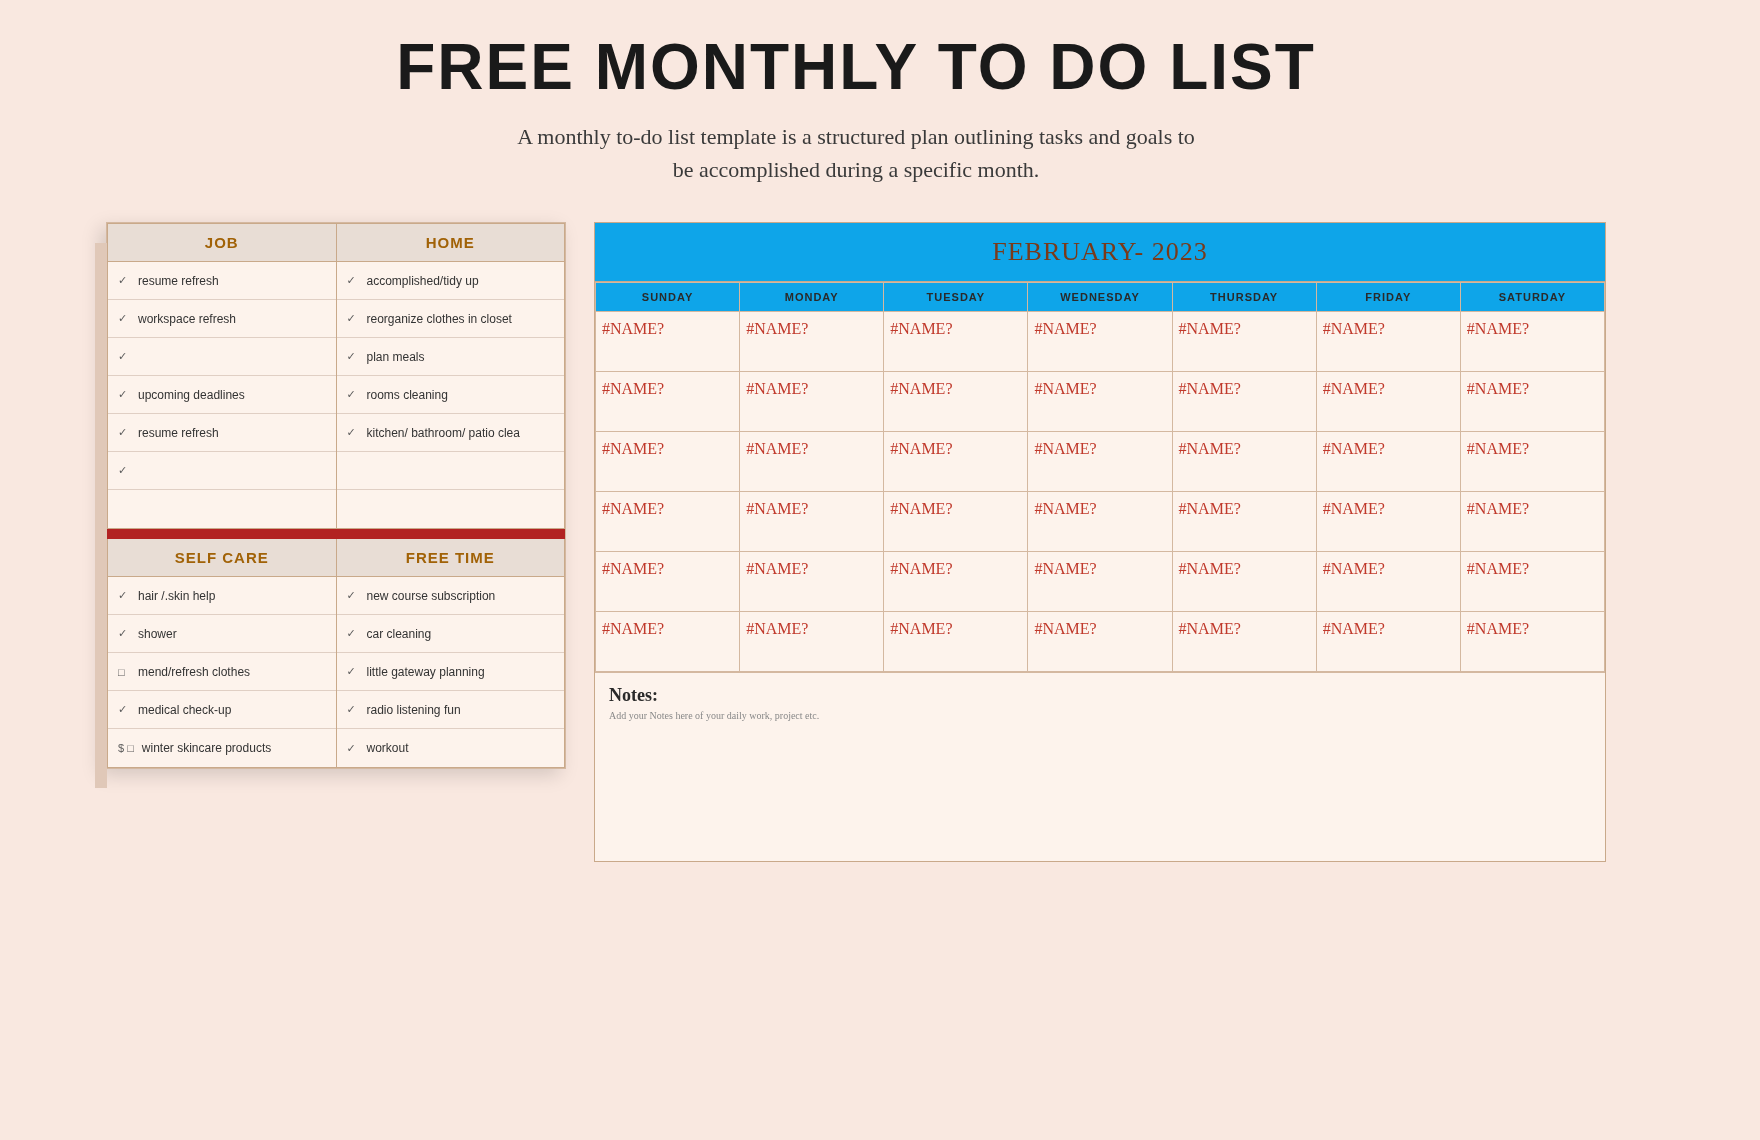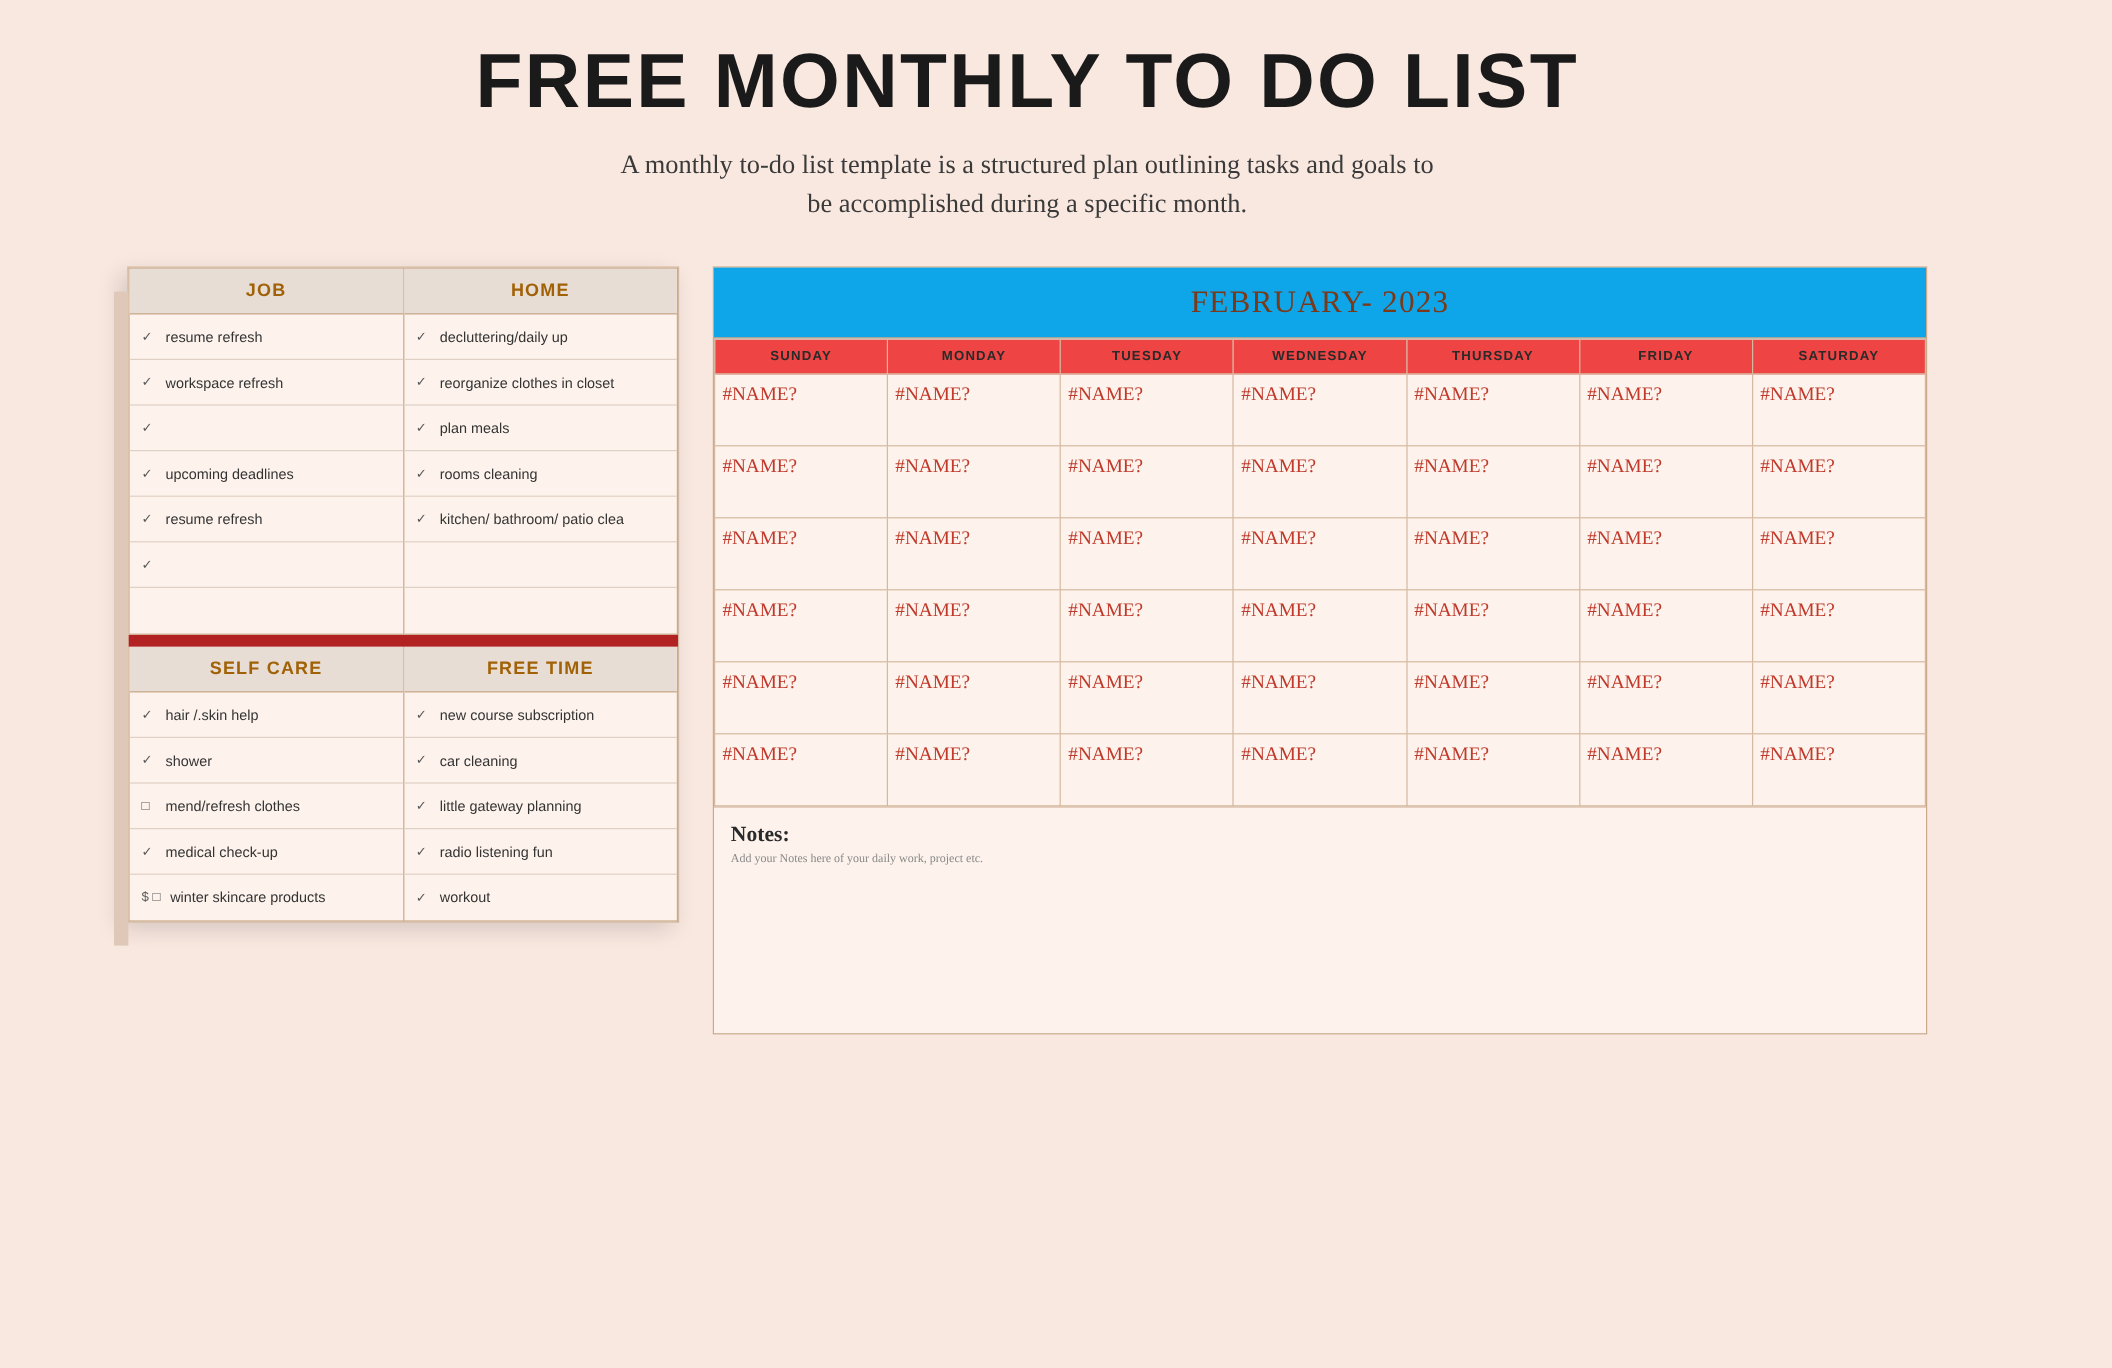--- a/index.html
+++ b/index.html
@@ -126,21 +126,21 @@
       padding: 14px;
       border-bottom: 1px solid #c9a98a;
       font-family: Georgia, serif;
       letter-spacing: 1px;
     }
     .calendar-grid {
       width: 100%;
       border-collapse: collapse;
     }
     .calendar-grid th {
-      background: #ef4444;
+      background: #0ea5e9;
       text-align: center;
       font-size: 11px;
       font-weight: 700;
       letter-spacing: 1px;
       padding: 8px 4px;
       border: 1px solid #d4b8a0;
       color: #2a2a2a;
       font-family: Arial, sans-serif;
     }
     .calendar-grid td {
@@ -225,21 +225,21 @@
           <div class="todo-item">
             <span class="check-symbol"></span>
             <span class="item-text"></span>
           </div>
         </div>
 
         <div class="todo-column">
           <div class="col-header">HOME</div>
           <div class="todo-item">
             <span class="check-symbol">✓</span>
-            <span class="item-text">decluttering/daily up</span>
+            <span class="item-text">accomplished/tidy up</span>
           </div>
           <div class="todo-item">
             <span class="check-symbol">✓</span>
             <span class="item-text">reorganize clothes in closet</span>
           </div>
           <div class="todo-item">
             <span class="check-symbol">✓</span>
             <span class="item-text">plan meals</span>
           </div>
           <div class="todo-item">

